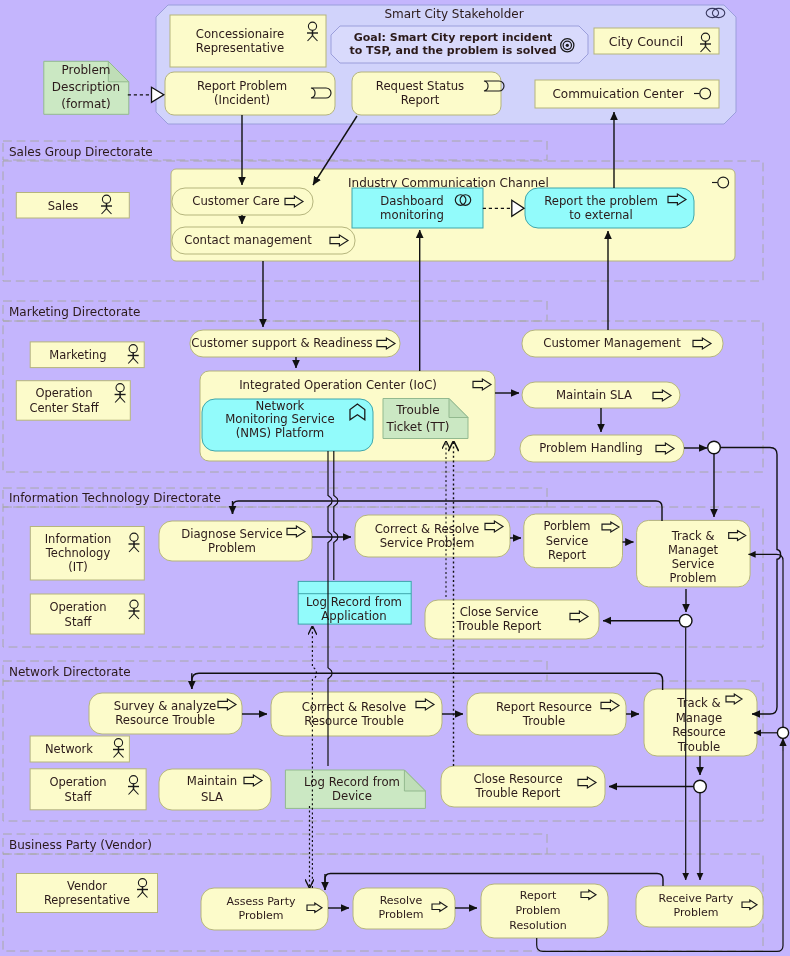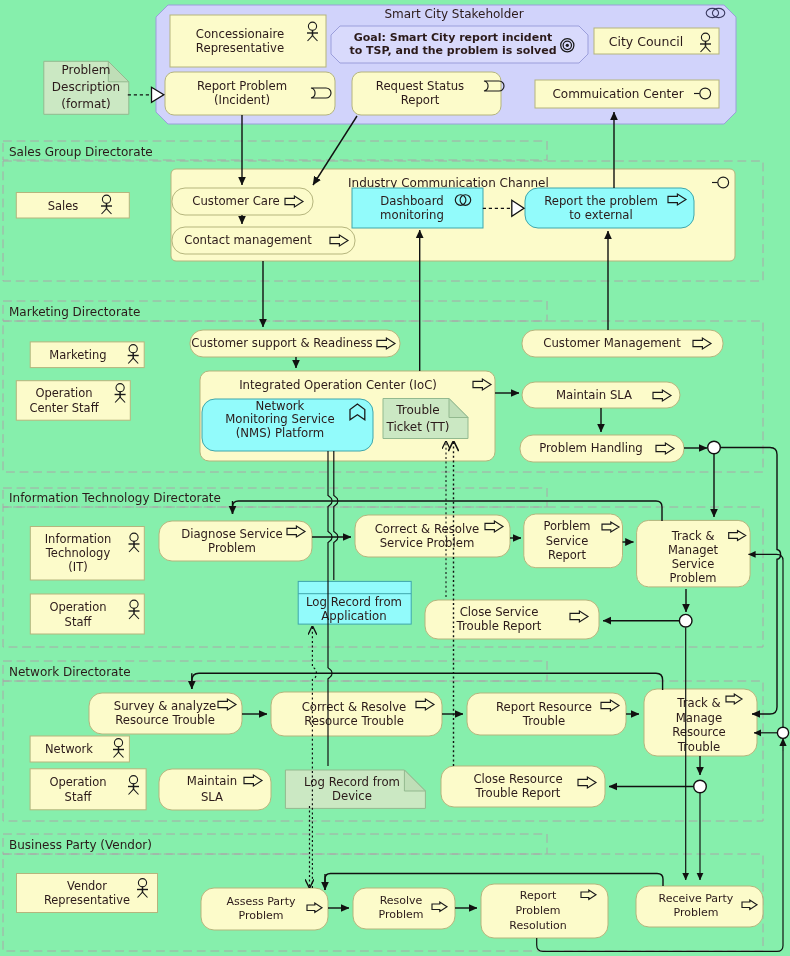--- a/index.html
+++ b/index.html
@@ -1,17 +1,17 @@
 <!DOCTYPE html>
 <html><head>
 <meta charset="utf-8">
 <style>
 html,body{margin:0;padding:0;background:#ffffff;}
 body{width:790px;height:956px;overflow:hidden;font-family:"DejaVu Sans",sans-serif;}
-#stage{position:relative;width:790px;height:956px;background:#86efac;}
+#stage{position:relative;width:790px;height:956px;background:#c4b5fd;}
 #svgroot{position:absolute;left:0;top:0;}
 text{font-family:"DejaVu Sans",sans-serif;fill:#2b1a1a;}
 </style>
 </head>
 <body>
 
 <div id="stage">
 <svg id="svgroot" width="790" height="956" viewBox="0 0 790 956" xmlns="http://www.w3.org/2000/svg">
 <defs>
 <marker id="arr" viewBox="0 0 10 10" refX="9.6" refY="5" markerWidth="6.2" markerHeight="6.2" orient="auto-start-reverse">

